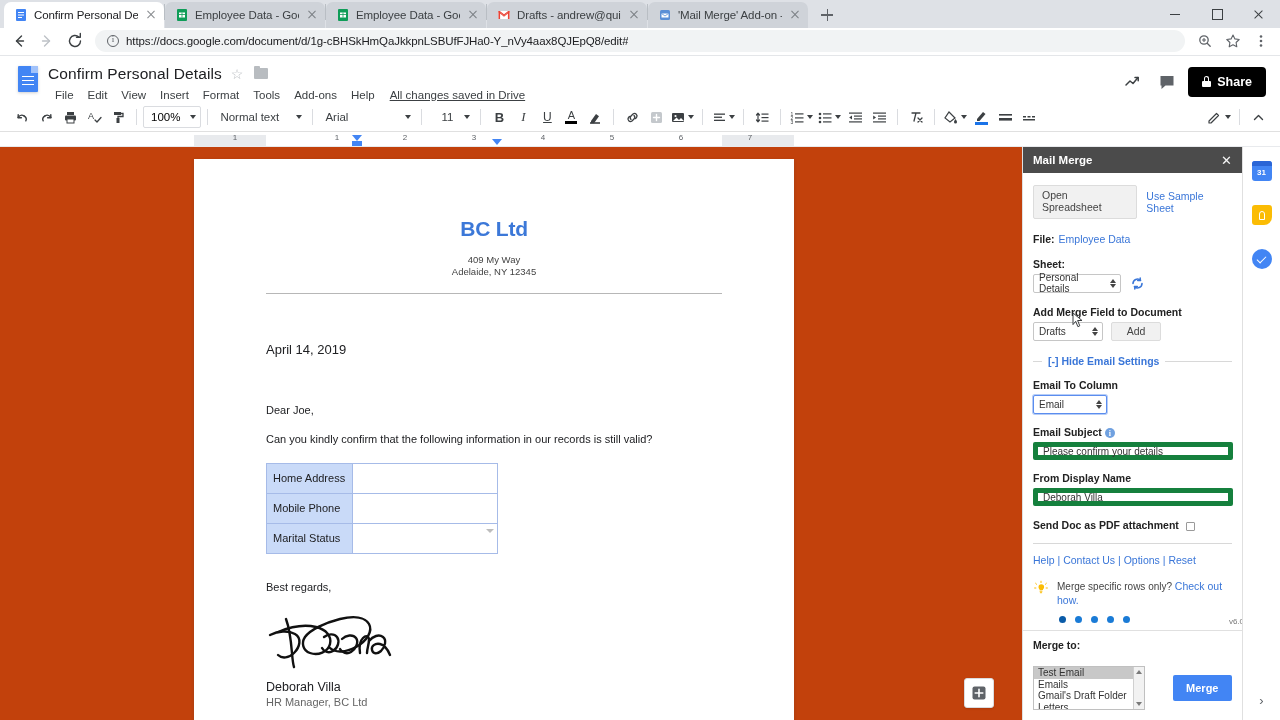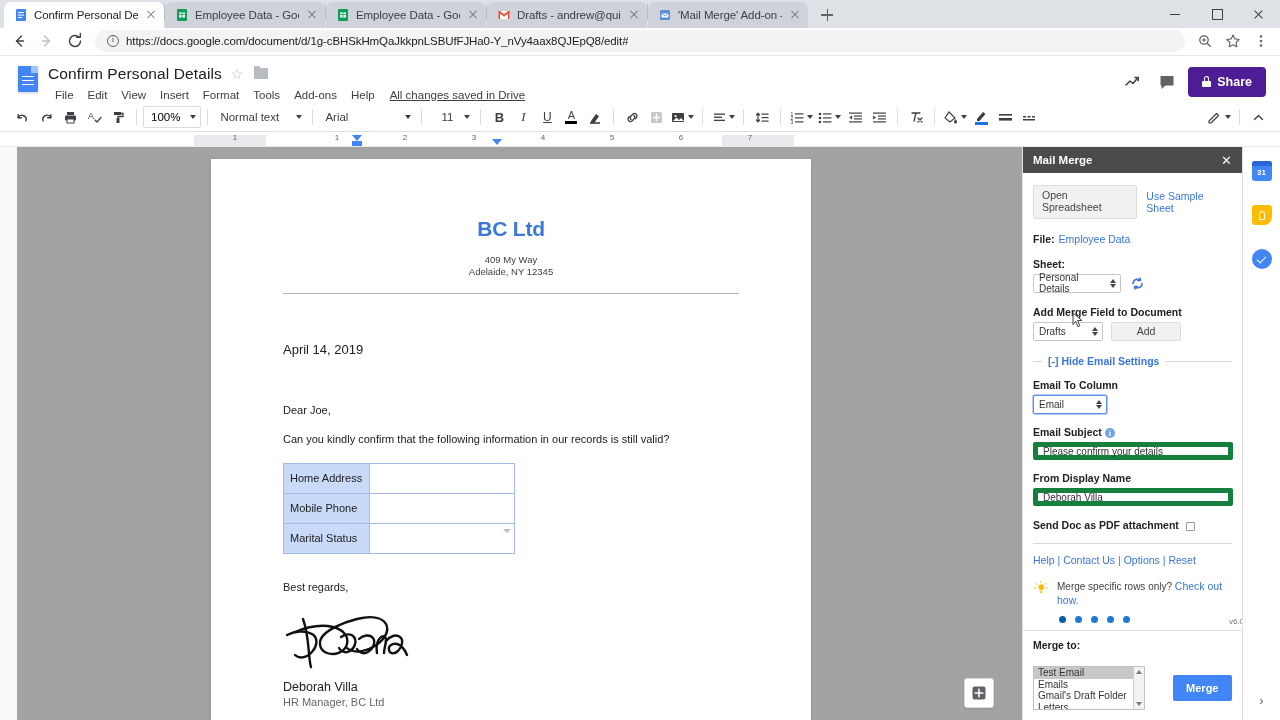--- a/index.html
+++ b/index.html
@@ -84,21 +84,21 @@
   .doc-title { font-size: 15.5px; color:#202124; letter-spacing:.1px; }
   .star-icon { width:14px; height:14px; color:#b8bcc0; font-size:14px; line-height:14px; }
   .folder-icon { width:14px; height:11px; background:#b8bcc0; border-radius:1px; position:relative; }
   .folder-icon::before { content:""; position:absolute; left:0; top:-2.5px; width:6px; height:3px; background:#b8bcc0; border-radius:1px 1px 0 0; }
   .docs-menu { display:flex; align-items:center; gap:0; height:20px; }
   .docs-menu .mi { font-size:11.5px; color:#3c4043; padding:2px 7px; border-radius:3px; }
   .docs-menu .saved { font-size:11.5px; color:#3c4043; margin-left:8px; text-decoration: underline; }
   .header-right { display:flex; align-items:center; gap:8px; padding-top:4px; }
   .hdr-icon { width:26px; height:26px; position:relative; }
   .share-btn {
-    height:30px; background:#4c1d95; color:#fff; border-radius:4px;
+    height:30px; background:#000000; color:#fff; border-radius:4px;
     display:flex; align-items:center; gap:6px; padding:0 14px; font-size:12.5px; font-weight:600;
   }
   .lock-ico { width:9px; height:11px; position:relative; }
   .lock-ico .body { position:absolute; left:0; bottom:0; width:9px; height:6.5px; background:#fff; border-radius:1px; }
   .lock-ico .shackle { position:absolute; left:2px; top:0; width:5px; height:5px; border:1.4px solid #fff; border-bottom:none; border-radius:3px 3px 0 0; }
 
   
   .docs-toolbar {
     height: 28px; background:#fff; display:flex; align-items:center; gap:0;
     padding: 0 10px; border-bottom: 1px solid #e0e0e0;
@@ -116,21 +116,21 @@
 
   
   .ruler { height: 16px; background:#fff; position:relative; border-bottom:1px solid #e8eaed; }
   .ruler-margin { position:absolute; top:3px; height:11px; background:#e8eaed; }
   .tick-label { position:absolute; top:1px; font-size:8px; color:#5f6368; transform:translateX(-50%); }
   .indent-top { position:absolute; width:0; height:0; border-left:5px solid transparent; border-right:5px solid transparent; border-top:6px solid #4285f4; }
   .indent-bot { position:absolute; width:10px; height:5px; background:#4285f4; }
 
   
   .workspace { flex:1 1 auto; display:flex; background:#f8f9fa; position:relative; overflow:hidden; }
-  .doc-scroll { flex:1 1 auto; position:relative; overflow:hidden; background:#a3a3a3;margin-left:17px; }
+  .doc-scroll { flex:1 1 auto; position:relative; overflow:hidden; background:#c2410c; }
   .page {
     position:absolute; left:194px; top:12px; width:600px; height:760px;
     background:#fff; box-shadow: 0 1px 3px rgba(60,64,67,.25);
   }
   .page-inner { padding: 58px 72px 0 72px; }
   .co-name { text-align:center; font-size:21px; font-weight:700; color:#3c78d8; letter-spacing:-.2px; font-family:"Liberation Sans", sans-serif; }
   .co-addr { text-align:center; font-size:9.5px; color:#434343; line-height:1.22; margin-top:13px; }
   .hrule { height:1px; background:#b7b7b7; margin-top:15px; }
   .doc-date { font-size:13px; color:#202124; margin-top:48px; }
   .doc-greet { font-size:11px; color:#202124; margin-top:47px; }
@@ -715,21 +715,21 @@
 
         <div class="lbl-b" style="margin-top:13px">Add Merge Field to Document</div>
         <div class="row" style="margin-top:4px;gap:8px">
           <div class="sel" style="width:70px">
             <span>Drafts</span>
             <span class="spin">
                 <i class="up"></i>
                 <i class="dn"></i>
               </span>
           </div>
-          <div class="btn-grey" style="width:70px;text-align:center;padding:3px 0">Add</div>
+          <div class="btn-grey" style="width:50px;text-align:center;padding:3px 0">Add</div>
         </div>
 
         <div class="row" style="margin-top:14px;gap:6px">
           <span class="divline" style="max-width:9px"></span>
           <span class="sect-toggle">[-] Hide Email Settings</span>
           <span class="divline"></span>
         </div>
 
         <div class="lbl-b" style="margin-top:12px">Email To Column</div>
         <div class="sel focused" style="width:74px;margin-top:4px">

